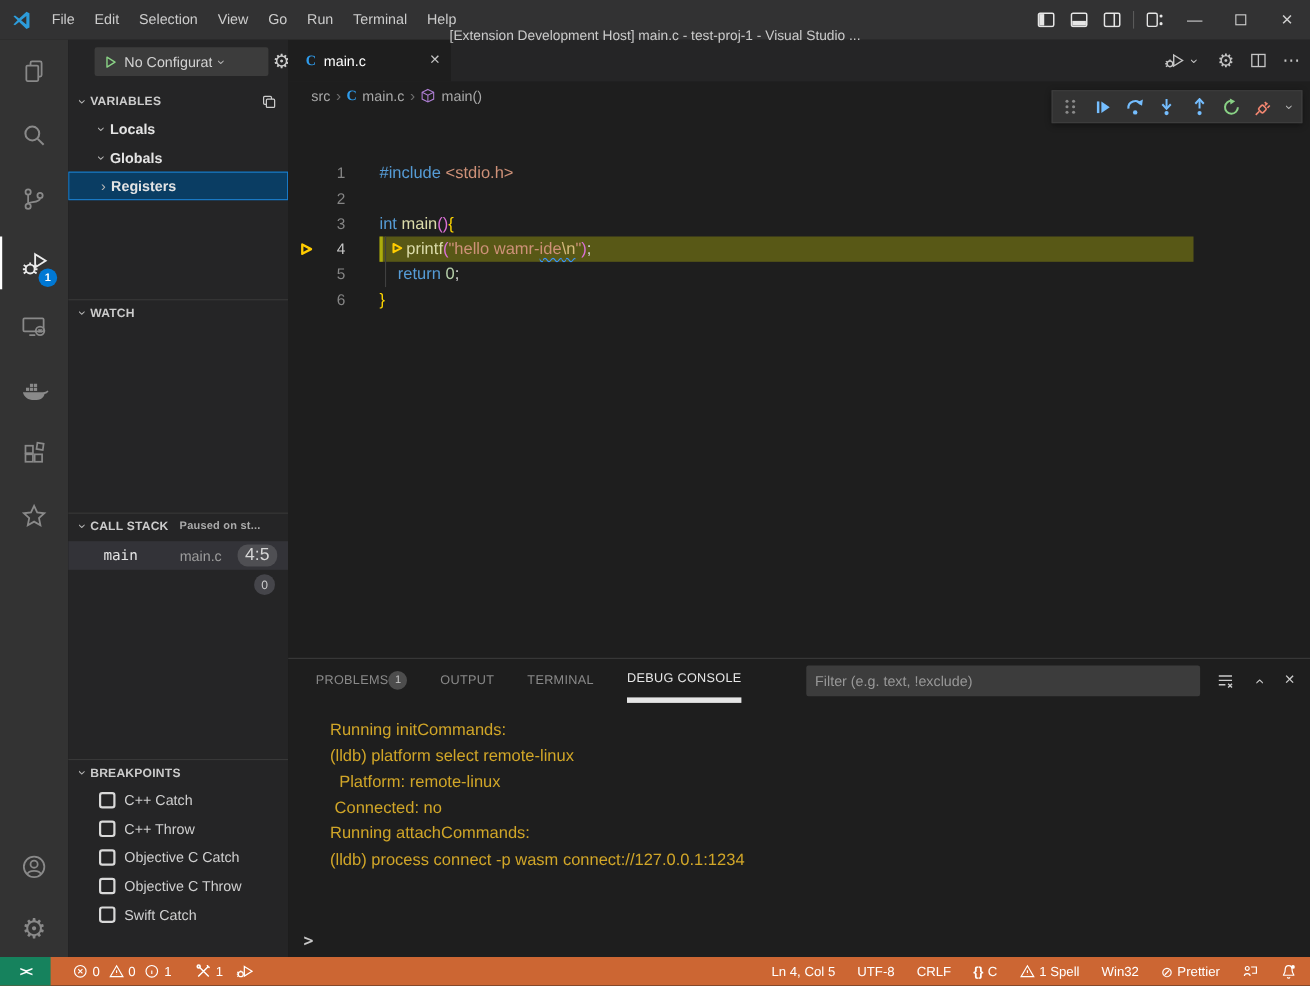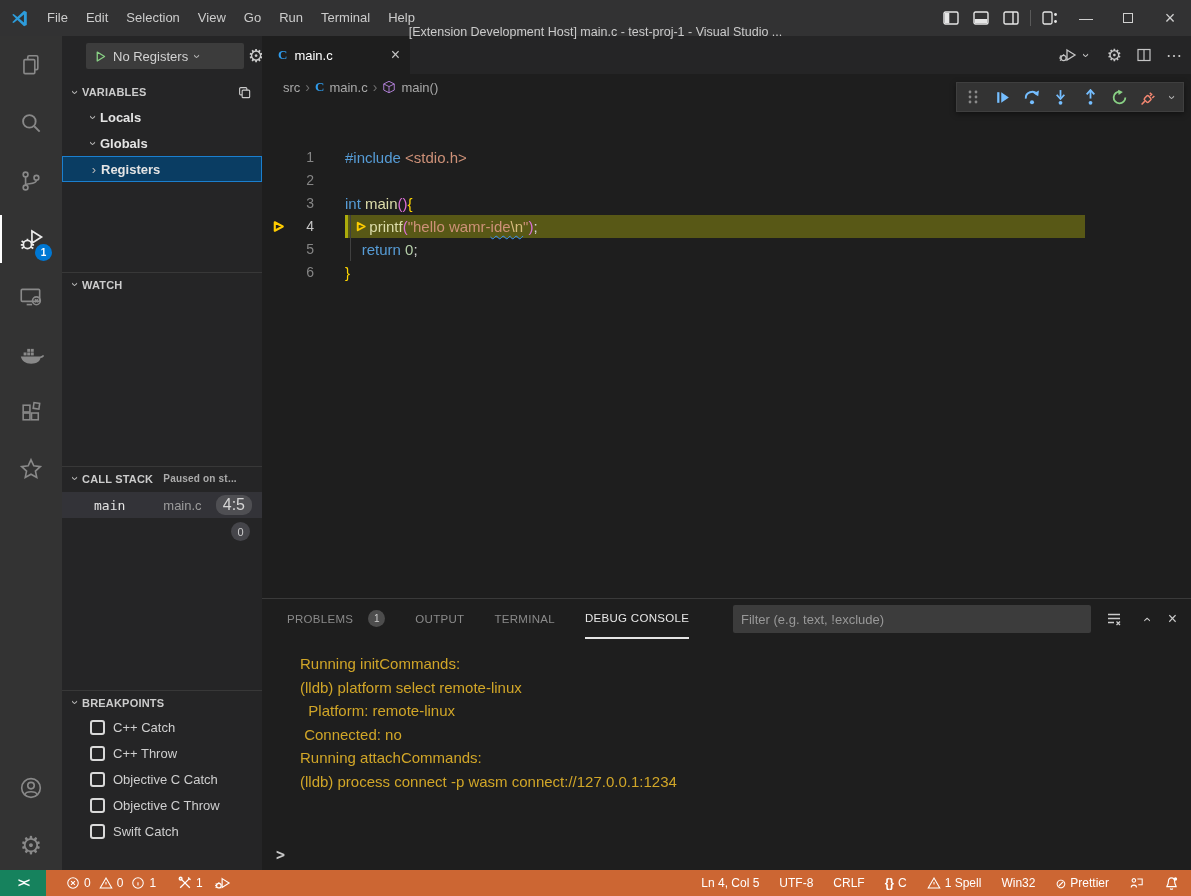--- a/index.html
+++ b/index.html
@@ -51,22 +51,22 @@
   .tk-num{color:#b5cea8;} .tk-pl{color:#d4d4d4;} .tk-b1{color:#ffd700;} .tk-b2{color:#da70d6;}
   .sq{text-decoration:underline wavy #3794ff 1px;text-underline-offset:3px;}
   #cur-line-hl{position:absolute;left:83px;top:161px;width:740px;height:23px;background:rgba(255,255,0,.26);border-left:3px solid rgba(255,255,0,.5);}
   #indent-guide{position:absolute;left:88px;top:161px;width:1px;height:46px;background:#404040;}
   .exec-arrow{display:inline-block;vertical-align:-2px;}
   #dbg-toolbar{position:absolute;top:46px;left:694px;width:228px;height:30px;background:#333333;border:1px solid #3f3f3f;box-shadow:0 2px 6px rgba(0,0,0,.45);display:flex;align-items:center;padding:0 4px;gap:5px;z-index:20;}
   .dbg-btn{width:26px;height:26px;display:flex;align-items:center;justify-content:center;}
   
   #panel{position:absolute;top:562px;left:0;right:0;height:272px;background:#1e1e1e;border-top:1px solid #3a3a3a;}
   #panel-tabs{position:absolute;top:0;left:0;right:0;height:40px;display:flex;align-items:center;padding-left:25px;gap:30px;font-size:11.5px;color:#8a8a8a;letter-spacing:.3px;}
-  .ptab{height:40px;display:flex;align-items:center;gap:15px;border-bottom:1px solid transparent;}
-  .ptab.active{color:#e7e7e7;border-bottom:2px solid #e5e5e5;justify-content:center;}
+  .ptab{height:40px;display:flex;align-items:center;gap:0;border-bottom:1px solid transparent;}
+  .ptab.active{color:#e7e7e7;border-bottom:5px solid #e5e5e5;justify-content:center;}
   .pbadge{width:17px;height:17px;border-radius:50%;background:#4d4d4d;color:#cccccc;font-size:10px;display:flex;align-items:center;justify-content:center;letter-spacing:0;}
   #filter-box{position:absolute;left:471px;top:6px;width:358px;height:28px;background:#3c3c3c;border-radius:2px;}
   #filter-box input{width:100%;height:100%;background:transparent;border:none;outline:none;color:#cccccc;font-size:13px;padding:0 8px;}
   #filter-box input::placeholder{color:#989898;}
   #panel-actions{position:absolute;right:14px;top:6px;height:28px;display:flex;align-items:center;gap:16px;color:#cccccc;}
   #console{position:absolute;top:46px;left:0;right:0;bottom:26px;font-family:"DejaVu Sans Mono","Liberation Mono",monospace;font-size:15px;color:#d1a628;}
   .cline{position:absolute;left:38px;height:23.5px;line-height:23.5px;white-space:pre;}
   #console-prompt{position:absolute;bottom:2px;left:14px;height:22px;color:#c8c8c8;font-size:15px;font-weight:bold;font-family:"DejaVu Sans Mono",monospace;}
   
   #statusbar{position:absolute;bottom:0;left:0;width:1191px;height:26px;background:#cc6633;color:#ffffff;font-size:12px;display:flex;align-items:center;}
@@ -200,21 +200,21 @@
 </div>
 
 <div id="sidebar">
   <div id="cfg-row">
     <div id="cfg-dd">
       <span style="margin:0 6px 0 8px;">
         <svg width="13" height="13" viewBox="0 0 16 16">
             <path d="M4 2.5 13 8 4 13.5z" fill="none" stroke="#89d185" stroke-width="1.6" stroke-linejoin="round"></path>
           </svg>
       </span>
-      <span style="white-space:nowrap;overflow:hidden;">No Registers</span>
+      <span style="white-space:nowrap;overflow:hidden;">No Configurat</span>
       <span class="chev down" style="margin-left:2px;">›</span>
     </div>
     <span class="abs" style="left:186px;top:9px;font-size:18px;color:#cccccc;">⚙</span>
   </div>
 
   <div class="sec-hdr" style="top:44px;border-top:none;">
     <span class="chev down">›</span>
     <span>VARIABLES</span>
     <span style="margin-left:auto;margin-right:10px;">
       <svg width="15" height="15" viewBox="0 0 16 16" fill="none" stroke="#cccccc" stroke-width="1.2">

